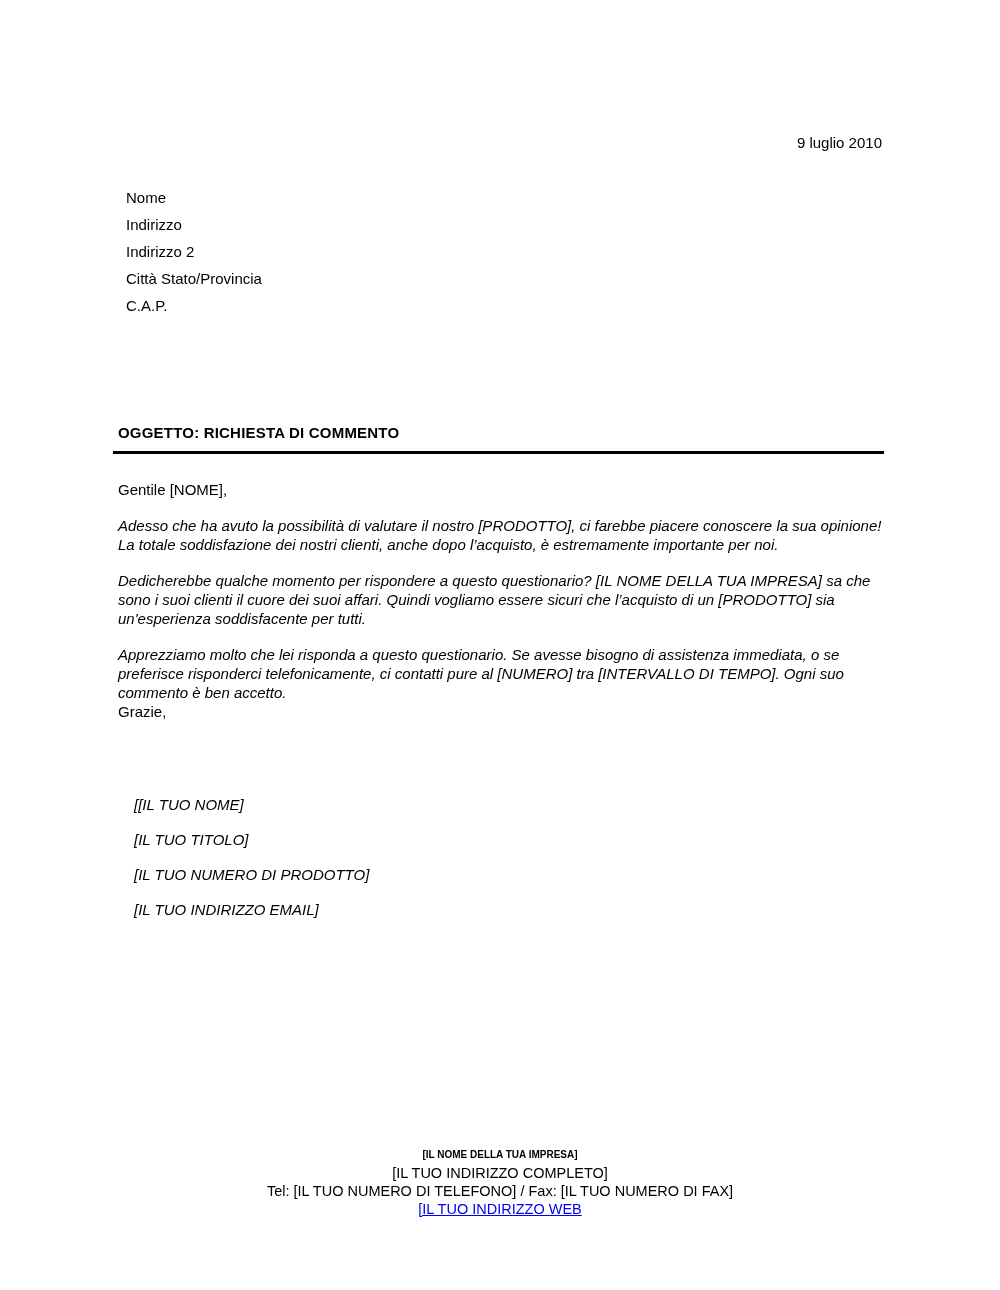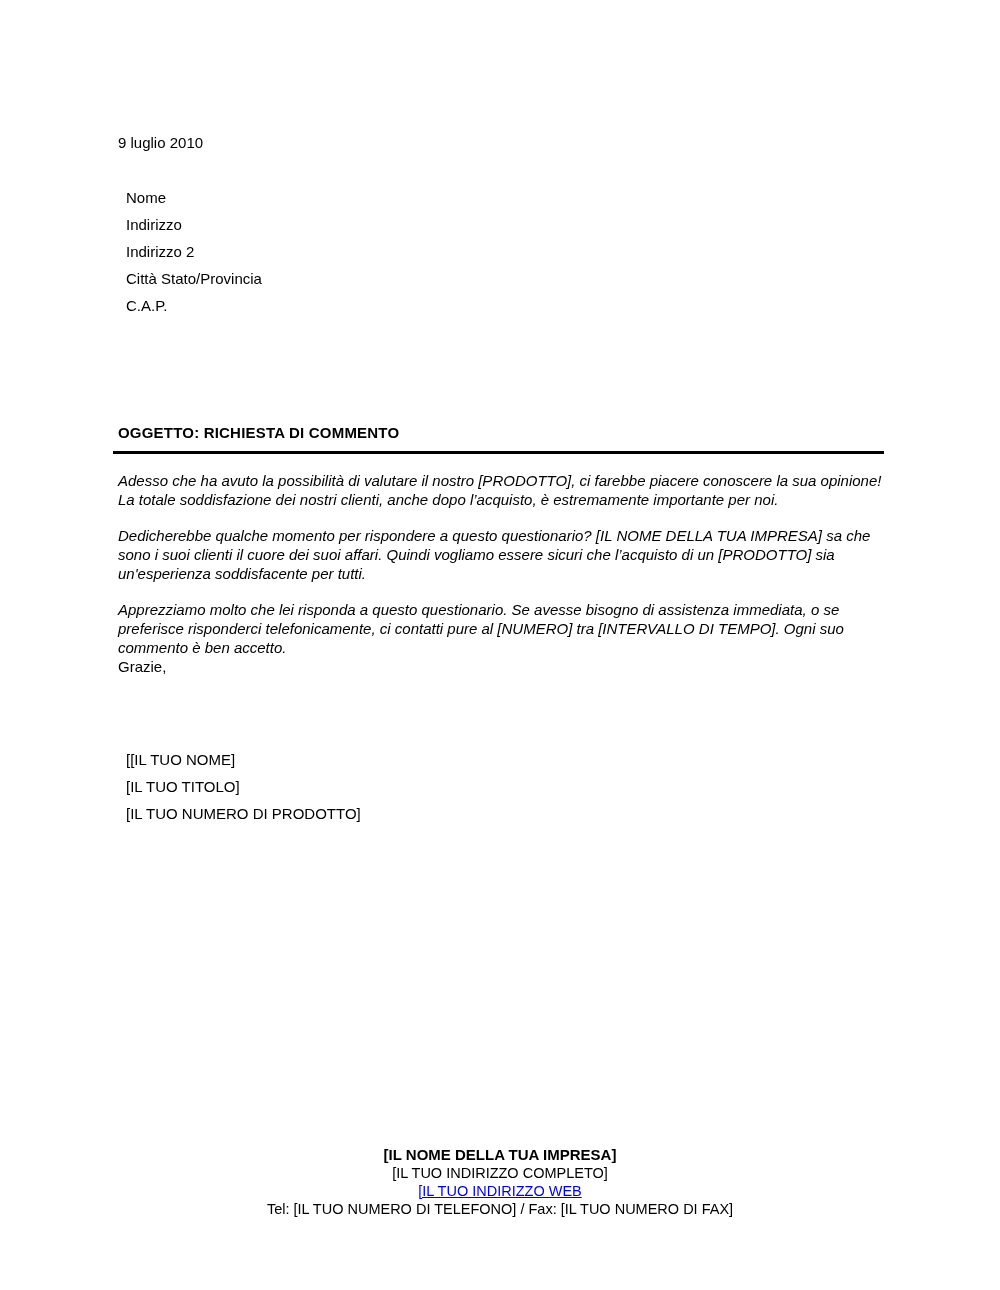--- a/index.html
+++ b/index.html
@@ -12,50 +12,50 @@
     background: #ffffff;
     color: #000000;
     font-family: "Liberation Sans", "DejaVu Sans", sans-serif;
     font-size: 15px;
     line-height: 19px;
     overflow: hidden;
   }
   .letter-body {
     padding: 133px 118px 0 118px;
   }
-  .date-line { margin-bottom: 36px; }
+  .date-line { margin-bottom: 36px; text-align: right; }
   .recipient-block p { margin: 8px; }
   .subject-line {
     margin-top: 108px;
     font-weight: bold;
     letter-spacing: 0.2px;
   }
   .subject-rule {
     height: 3px;
     background: #000000;
     border: none;
     margin-top: 9px;
     margin-left: -5px;
     margin-right: -2px;
   }
   .salutation { margin-top: 26px; }
   .paragraph { margin-top: 17px; font-style: italic; }
   .closing { }
   .signature-block { margin-top: 74px; }
-  .signature-block p { margin: 8px; }
+  .signature-block p { margin: 16px; font-style: italic; }
   .page-footer {
     position: absolute;
     left: 0;
     right: 0;
     top: 1146px;
     text-align: center;
     font-size: 14.5px;
     line-height: 18px;
   }
-  .footer-company { font-weight: bold; font-size: 15px; }
+  .footer-company { font-weight: bold; font-size: 10px; }
   .footer-link {
     color: #0000EE;
     text-decoration: underline;
     cursor: pointer;
   }
 </style>
 </head>
 <body>
 
 <div class="page">
@@ -68,35 +68,37 @@
       <p>Nome</p>
       <p>Indirizzo</p>
       <p>Indirizzo 2</p>
       <p>Città Stato/Provincia</p>
       <p>C.A.P.</p>
     </div>
 
     <p class="subject-line">OGGETTO: RICHIESTA DI COMMENTO</p>
     <div class="subject-rule"></div>
 
+    <p class="salutation">Gentile [NOME],</p>
 
     <p class="paragraph">Adesso che ha avuto la possibilità di valutare il nostro [PRODOTTO], ci farebbe piacere conoscere la sua opinione! La totale soddisfazione dei nostri clienti, anche dopo l’acquisto, è estremamente importante per noi.</p>
     <p class="paragraph">Dedicherebbe qualche momento per rispondere a questo questionario? [IL NOME DELLA TUA IMPRESA] sa che sono i suoi clienti il cuore dei suoi affari. Quindi vogliamo essere sicuri che l’acquisto di un [PRODOTTO] sia un'esperienza soddisfacente per tutti.</p>
     <p class="paragraph">Apprezziamo molto che lei risponda a questo questionario. Se avesse bisogno di assistenza immediata, o se preferisce risponderci telefonicamente, ci contatti pure al [NUMERO] tra [INTERVALLO DI TEMPO]. Ogni suo commento è ben accetto.</p>
 
     <p class="closing">Grazie,</p>
 
     <div class="signature-block">
       <p>[[IL TUO NOME]</p>
       <p>[IL TUO TITOLO]</p>
       <p>[IL TUO NUMERO DI PRODOTTO]</p>
+      <p>[IL TUO INDIRIZZO EMAIL]</p>
     </div>
 
   </div>
 
   <div class="page-footer">
     <p class="footer-company">[IL NOME DELLA TUA IMPRESA]</p>
     <p>[IL TUO INDIRIZZO COMPLETO]</p>
+    <p>Tel: [IL TUO NUMERO DI TELEFONO] / Fax: [IL TUO NUMERO DI FAX]</p>
     <p><a class="footer-link">[IL TUO INDIRIZZO WEB</a></p>
-    <p>Tel: [IL TUO NUMERO DI TELEFONO] / Fax: [IL TUO NUMERO DI FAX]</p>
   </div>
 
 </div>
 
 </body></html>

